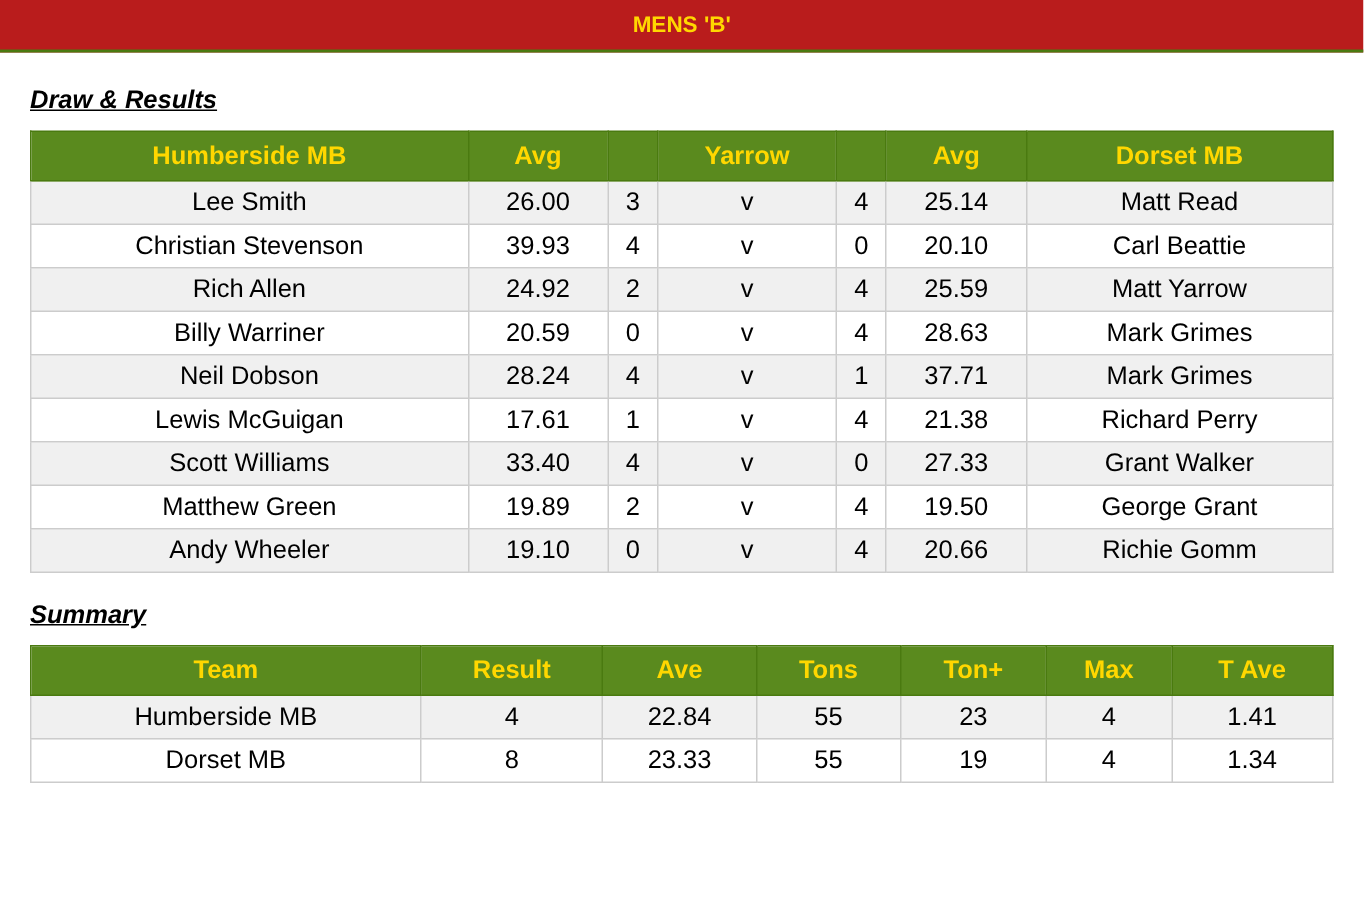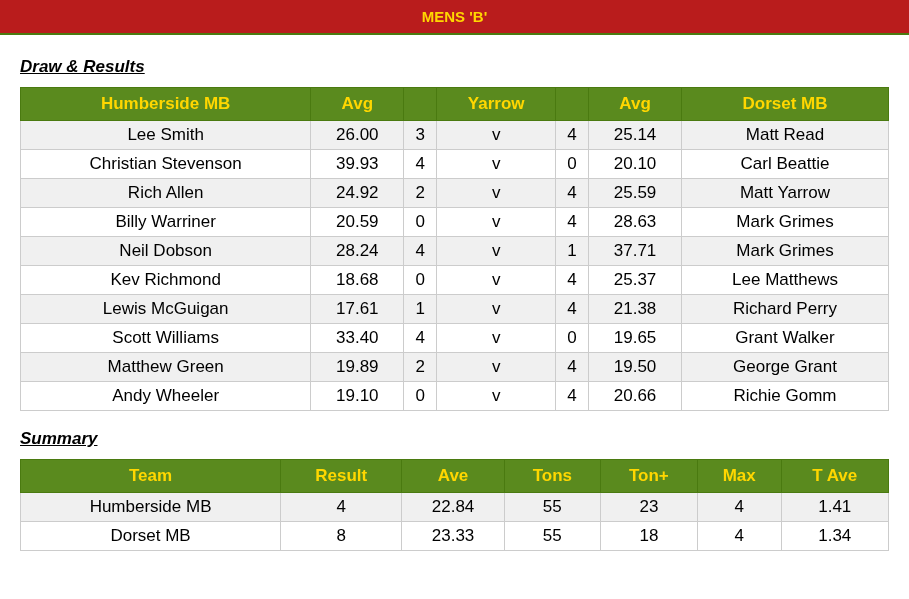--- a/index.html
+++ b/index.html
@@ -138,44 +138,35 @@
           <tr>
             <td>Neil Dobson</td>
             <td>28.24</td>
             <td>4</td>
             <td>v</td>
             <td>1</td>
             <td>37.71</td>
             <td>Mark Grimes</td>
           </tr>
           <tr>
-            <td>Kev Richmond</td>
-            <td>18.68</td>
-            <td>0</td>
-            <td>v</td>
-            <td>4</td>
-            <td>25.37</td>
-            <td>Lee Matthews</td>
-          </tr>
-          <tr>
             <td>Lewis McGuigan</td>
             <td>17.61</td>
             <td>1</td>
             <td>v</td>
             <td>4</td>
             <td>21.38</td>
             <td>Richard Perry</td>
           </tr>
           <tr>
             <td>Scott Williams</td>
             <td>33.40</td>
             <td>4</td>
             <td>v</td>
             <td>0</td>
-            <td>19.65</td>
+            <td>27.33</td>
             <td>Grant Walker</td>
           </tr>
           <tr>
             <td>Matthew Green</td>
             <td>19.89</td>
             <td>2</td>
             <td>v</td>
             <td>4</td>
             <td>19.50</td>
             <td>George Grant</td>
@@ -216,20 +207,20 @@
             <td>55</td>
             <td>23</td>
             <td>4</td>
             <td>1.41</td>
           </tr>
           <tr>
             <td>Dorset MB</td>
             <td>8</td>
             <td>23.33</td>
             <td>55</td>
-            <td>18</td>
+            <td>19</td>
             <td>4</td>
             <td>1.34</td>
           </tr>
         </tbody>
     </table>
   </div>
 </div>
 
 </body></html>

